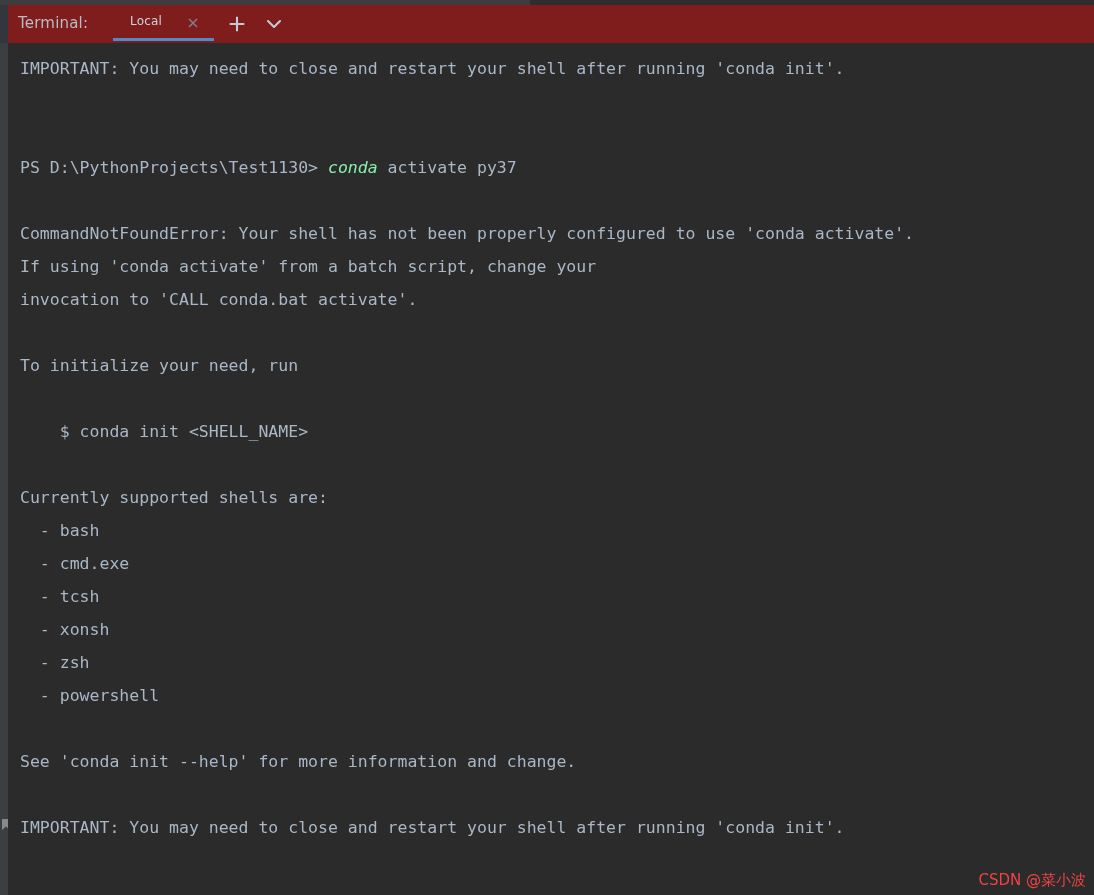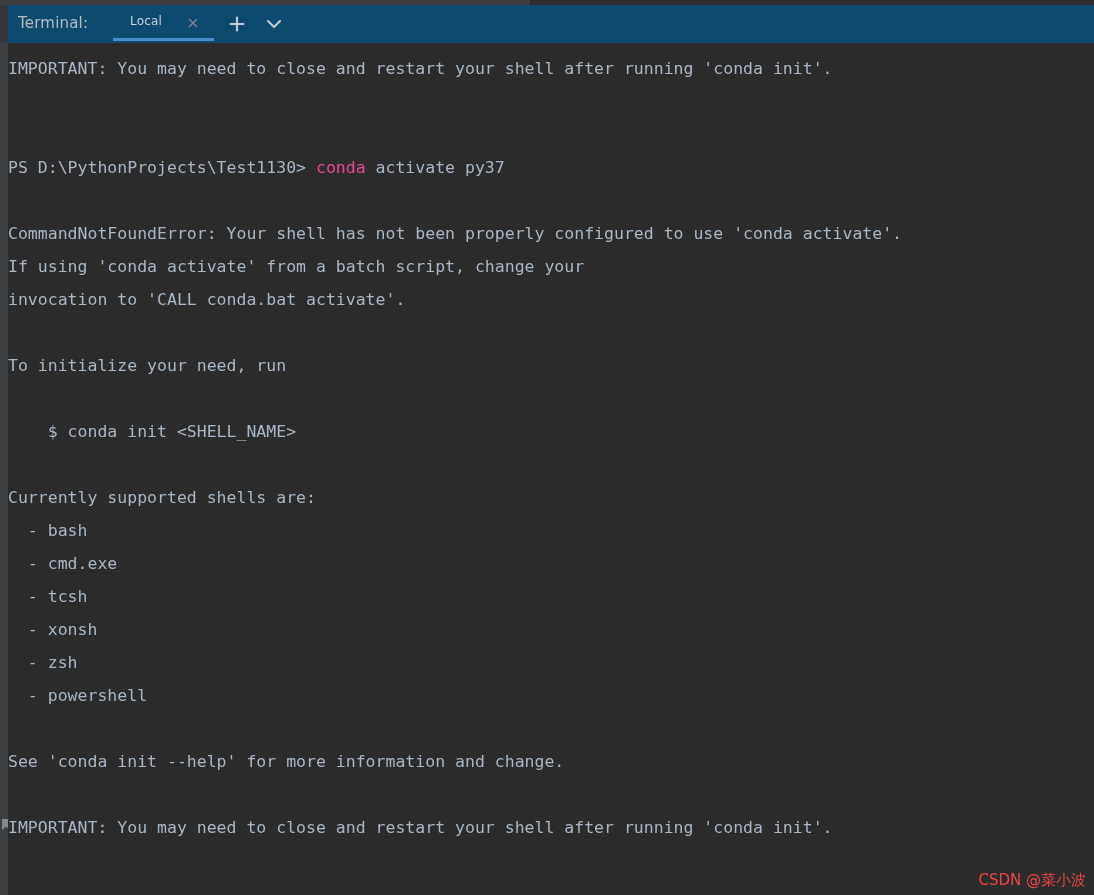--- a/index.html
+++ b/index.html
@@ -27,21 +27,21 @@
     top: 0; left: 0;
     width: 530px; height: 5px;
     background: #3d3d40;
   }
 
   
   #tabbar {
     position: absolute;
     top: 5px; left: 0;
     width: 1094px; height: 38px;
-    background: #0c4a6e;
+    background: #7f1d1d;
     box-sizing: border-box;
   }
   #tabbar-gutter {
     position: absolute;
     top: 0; left: 0;
     width: 8px; height: 38px;
     background: #33373d;
   }
   .tb-label {
     position: absolute;
@@ -148,24 +148,24 @@
     width: 1086px;
     padding-top: 9px;
     box-sizing: border-box;
   }
   .line {
     height: 33px;
     line-height: 33px;
     font-size: 16.5px;
     color: #a9b7c6;
     white-space: pre;
-    padding-left: 0;
+    padding-left: 12px;
     letter-spacing: 0px;
   }
-  .tok-yellow { color: #ec4899; }
+  .tok-yellow { color: #86efac; font-style: italic; }
   .tok-default { color: #a9b7c6; }
 
   
   #watermark {
     position: absolute;
     right: 8px;
     bottom: 5px;
     font-family: "DejaVu Sans", "Liberation Sans", sans-serif;
     font-size: 15px;
     color: #ef4444;

